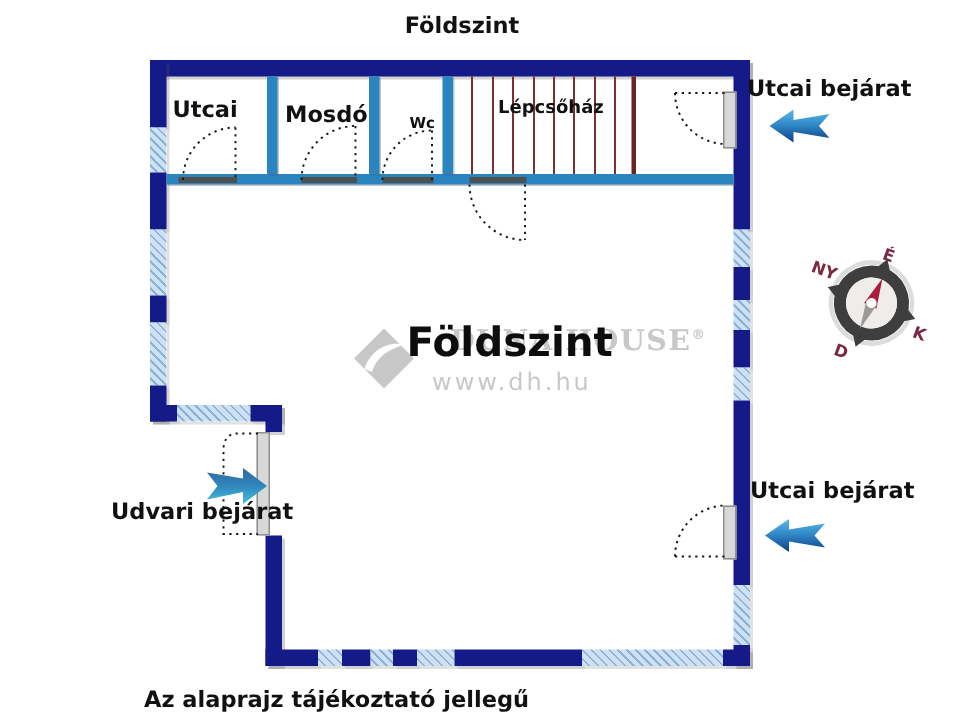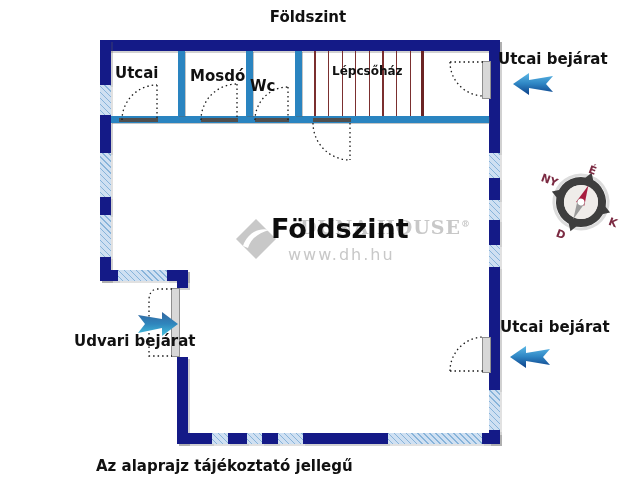--- a/index.html
+++ b/index.html
@@ -78,21 +78,21 @@
 <div class="sill-h" style="left:119px;top:118px;width:39px;height:4px;"></div>
 <div class="sill-h" style="left:201px;top:118px;width:37px;height:4px;"></div>
 <div class="sill-h" style="left:255px;top:118px;width:34px;height:4px;"></div>
 <div class="sill-h" style="left:313px;top:118px;width:38px;height:4px;"></div>
 <div class="sill-v" style="left:482px;top:61px;width:9px;height:38px;"></div>
 <div class="sill-v" style="left:482px;top:337px;width:9px;height:36px;"></div>
 <div class="sill-v" style="left:171px;top:288px;width:9px;height:69px;"></div>
 
 <div class="lbl" style="left:115px;top:64px;font-size:15px;">Utcai</div>
 <div class="lbl" style="left:190px;top:67px;font-size:15px;">Mosdó</div>
-<div class="lbl" style="left:250px;top:77px;font-size:15px;">Wc</div>
+<div class="lbl" style="left:273px;top:77px;font-size:10px;">Wc</div>
 <div class="lbl" style="left:332px;top:64px;font-size:12px;">Lépcsőház</div>
 <div class="uzletter">Földszint</div>
 
 <div class="lbl" style="left:498px;top:50px;font-size:15px;">Utcai bejárat</div>
 <div class="lbl" style="left:500px;top:318px;font-size:15px;">Utcai bejárat</div>
 <div class="lbl" style="left:42px;top:332px;font-size:15px;margin-left:32px;">Udvari bejárat</div>
 
 <div class="wm-brand"><span>DUNA HOUSE</span><span class="wm-reg">®</span></div>
 <div class="wm-url">www.dh.hu</div>
 

